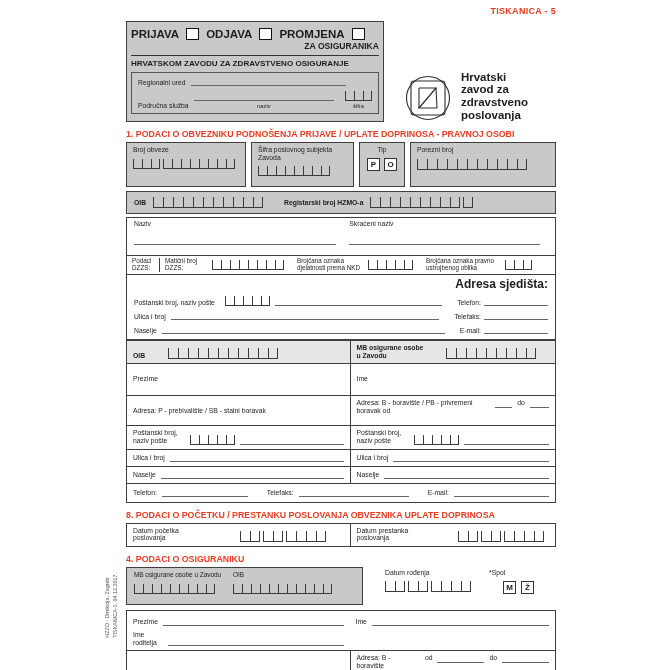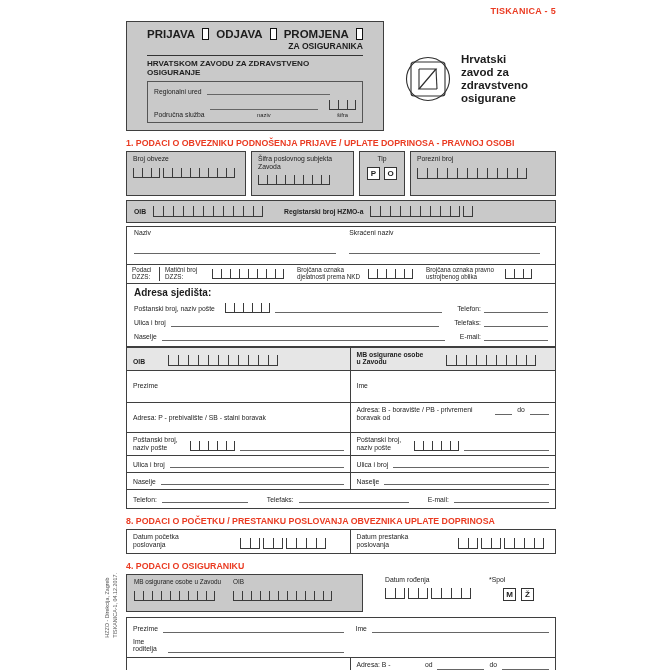--- a/index.html
+++ b/index.html
@@ -17,29 +17,29 @@
   .cg { display:inline-flex; }
   .cell { width:9px; height:10px; border-left:1px solid #3a3a3a; border-bottom:1px solid #3a3a3a; }
   .cg .cell:last-child { border-right:1px solid #3a3a3a; }
   .comb.lg .cell { width:10px; height:11px; }
   .optbox { width:13px; height:13px; border:1px solid #333; background:#fff; display:inline-flex;
             align-items:center; justify-content:center; font-size:8px; font-weight:bold; }
   .sec-title { color:var(--red); font-weight:bold; font-size:8.8px; margin:7px 0 3px; }
   .bx { border:1px solid var(--line); background:#fff; }
   
   .top { display:flex; justify-content:space-between; margin-top:5px; }
-  .declare { width:258px; border:1.3px solid var(--line); background:var(--gray); padding:6px 20px 7px; }
+  .declare { width:258px; border:1.3px solid var(--line); background:var(--gray); padding:6px 4px 7px; }
   .opts { display:flex; align-items:center; gap:7px; font-weight:bold; font-size:11.5px; }
   .cb { width:13px; height:12px; border:1.6px solid #111; background:#fff; display:inline-block; }
   .forlab { font-weight:bold; font-size:8.6px; margin-top:1px;text-align:right; }
   .divline { border-top:1px solid #333; margin:4px 0 3px; }
   .addr { font-weight:bold; font-size:8.1px; }
   .regbox { border:1px solid #555; margin-top:4px; padding:4px 6px 2px; }
   .regrow { display:flex; align-items:flex-end; gap:5px; font-size:6.8px; margin-bottom:5px; }
-  .brand { display:flex; gap:9px; align-items:center; margin-top:6px; margin-right:28px; }
+  .brand { display:flex; gap:9px; align-items:flex-end; margin-top:6px; margin-right:28px; }
   .brand-text div { font-weight:bold; font-size:11.5px; line-height:1.12; }
   
   .grow { display:flex; gap:5px; }
   .gbox { border:1.2px solid var(--line); background:var(--gray); padding:3px 6px 6px; }
   .gbox .comb { margin-top:5px; }
   .oibbar { display:flex; align-items:center; gap:7px; border:1.2px solid var(--line);
             background:var(--gray); padding:5px 7px; margin-top:4px; }
   .nazbox { margin-top:3px; padding:2px 7px 6px; display:flex; }
   .half { width:52%; } .half2 { flex:1; }
   .dzzsbox { margin-top:0; border-top:none; display:flex; align-items:center; gap:5px; padding:2px 5px; }
@@ -112,21 +112,21 @@
         <circle cx="24" cy="24" r="21.5" fill="none" stroke="#2e2e2e" stroke-width="1.1"></circle>
         <rect x="7" y="7" width="34" height="34" rx="3" fill="none" stroke="#2e2e2e" stroke-width="1.1"></rect>
         <polyline points="15,14 32,14 15,34 33,34" fill="none" stroke="#2e2e2e" stroke-width="1.2"></polyline>
         <line x1="32" y1="14" x2="33" y2="34" fill="none" stroke="#2e2e2e" stroke-width="1.1"></line>
         <line x1="15" y1="14" x2="15" y2="34" fill="none" stroke="#2e2e2e" stroke-width="1.1"></line>
       </svg>
       <div class="brand-text">
         <div>Hrvatski</div>
         <div>zavod za</div>
         <div>zdravstveno</div>
-        <div>osigurane</div>
+        <div>poslovanja</div>
       </div>
     </div>
   </div>
 
   <div class="sec-title">1. PODACI O OBVEZNIKU PODNOŠENJA PRIJAVE / UPLATE DOPRINOSA - PRAVNOJ OSOBI</div>
   <div class="grow">
     <div class="gbox" style="width:120px;">
       <div class="lbl">Broj obveze</div>
       <span class="comb">
           <span class="cg">
@@ -260,21 +260,21 @@
     <span class="dz" style="width:74px; margin-left:8px;">Brojčana oznaka pravno ustrojbenog oblika</span>
     <span class="comb">
         <span class="cg">
           <span class="cell"></span>
           <span class="cell"></span>
           <span class="cell"></span>
         </span>
       </span>
   </div>
   <div class="bx adrbox">
-    <div class="lbl b" style="font-size:10px;">Adresa sjedišta:</div>
+    <div class="lbl b" style="font-size:12px;text-align:right;">Adresa sjedišta:</div>
     <div class="adrrow">
       <span class="lbl" style="width:86px;">Poštanski broj, naziv pošte</span>
       <span class="comb">
           <span class="cg">
             <span class="cell"></span>
             <span class="cell"></span>
             <span class="cell"></span>
             <span class="cell"></span>
             <span class="cell"></span>
           </span>

